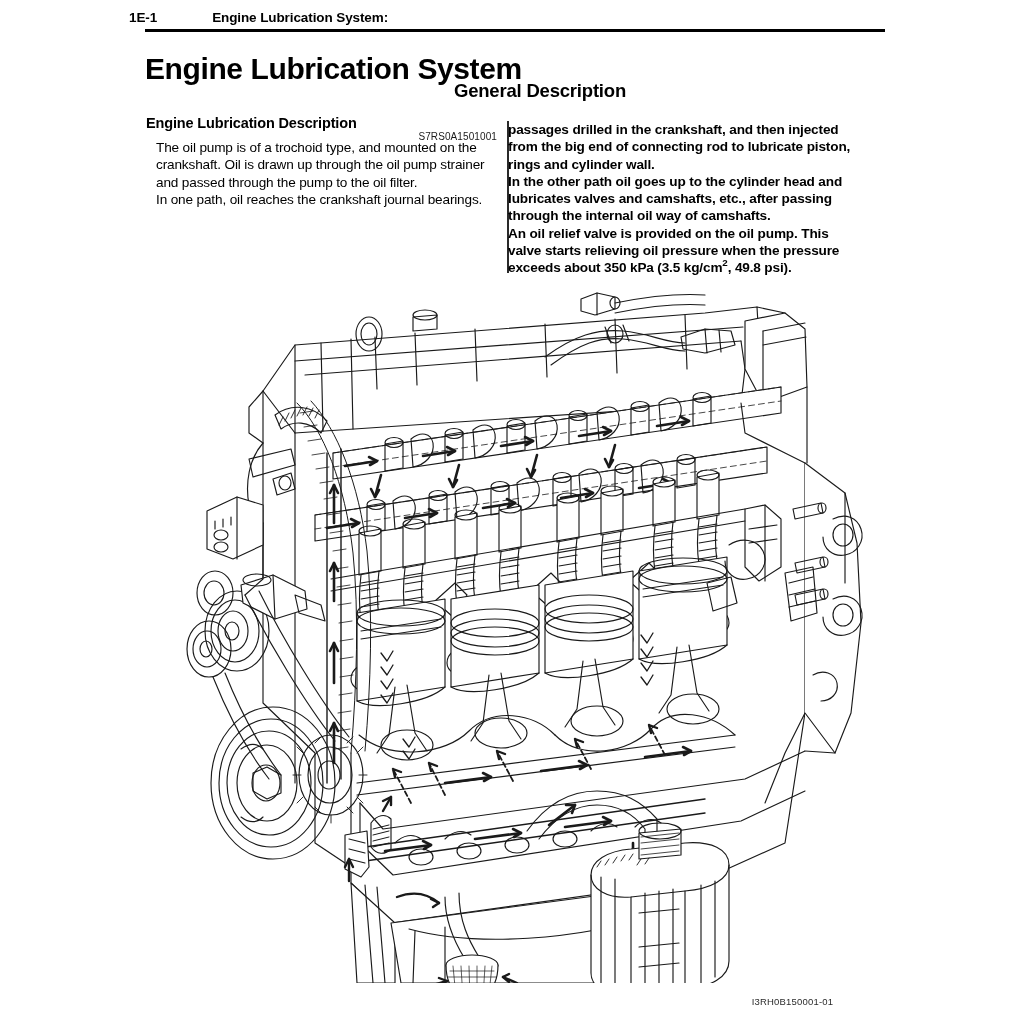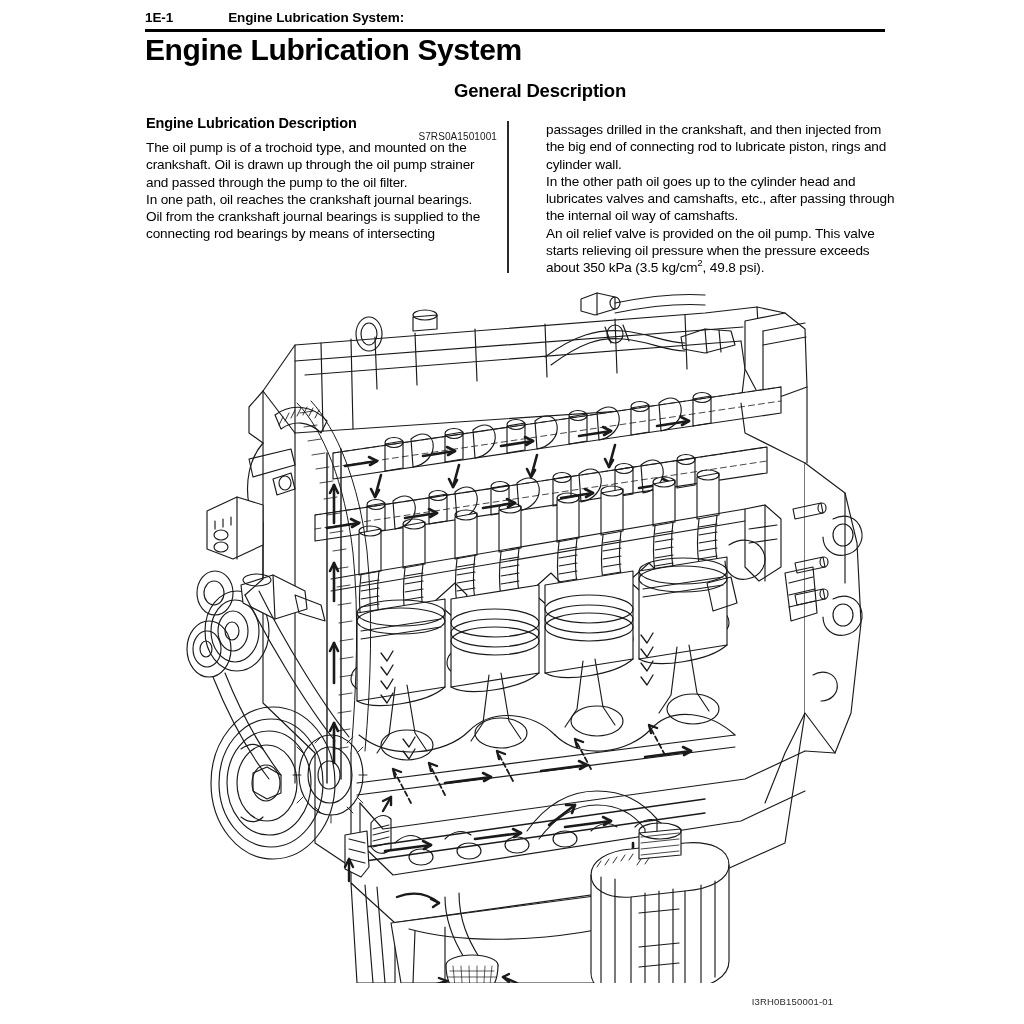--- a/index.html
+++ b/index.html
@@ -19,21 +19,21 @@
     position: absolute;
     left: 0; top: 0;
     width: 1024px;
     height: 1024px;
     background: #ffffff;
   }
 
   
   .header-line {
     position: absolute;
-    left: 145px;
+    left: 129px;
     top: 10px;
     width: 740px;
     height: 20px;
     display: flex;
     align-items: baseline;
     gap: 11px;
   }
   .header-code {
     font-size: 13.5px;
     font-weight: bold;
@@ -51,21 +51,21 @@
     top: 29px;
     width: 740px;
     height: 3px;
     background: #000000;
   }
 
   
   .doc-title {
     position: absolute;
     left: 145px;
-    top: 33px;
+    top: 52px;
     font-size: 30px;
     font-weight: bold;
     letter-spacing: -0.4px;
     white-space: nowrap;
     text-align: right;
   }
   .section-title {
     position: absolute;
     left: 145px;
     top: 80px;
@@ -103,28 +103,29 @@
     height: 152px;
     background: #2a2a2a;
   }
   .col {
     position: absolute;
     font-size: 13.6px;
     line-height: 17.3px;
     letter-spacing: -0.15px;
   }
   .col-left {
-    left: 146px;
+    left: 156px;
     top: 139px;
     width: 352px;
   }
   .col-right {
-    left: 546px;
+    left: 508px;
     top: 121px;
     width: 355px;
+    font-weight: bold;
   }
   .col p { margin: 0; }
   .col sup { font-size: 0.72em; vertical-align: super; line-height: 0; }
 
   
   .figure {
     position: absolute;
     left: 145px;
     top: 283px;
     width: 740px;
@@ -158,21 +159,20 @@
   <div class="section-title">General Description</div>
 
   <div class="subhead">Engine Lubrication Description</div>
   <div class="ref-code">S7RS0A1501001</div>
 
   <div class="col-rule"></div>
 
   <div class="col col-left">
     <p>The oil pump is of a trochoid type, and mounted on the crankshaft. Oil is drawn up through the oil pump strainer and passed through the pump to the oil filter.</p>
     <p>In one path, oil reaches the crankshaft journal bearings.</p>
-    <p>Oil from the crankshaft journal bearings is supplied to the connecting rod bearings by means of intersecting</p>
   </div>
 
   <div class="col col-right">
     <p>passages drilled in the crankshaft, and then injected from the big end of connecting rod to lubricate piston, rings and cylinder wall.</p>
     <p>In the other path oil goes up to the cylinder head and lubricates valves and camshafts, etc., after passing through the internal oil way of camshafts.</p>
     <p id="pressure-paragraph">An oil relief valve is provided on the oil pump. This valve starts relieving oil pressure when the pressure exceeds about 350 kPa (3.5 kg/cm<sup>2</sup>, 49.8 psi).</p>
   </div>
 
   <div class="figure">
     <svg viewBox="0 0 740 700" preserveAspectRatio="xMidYMid meet">

